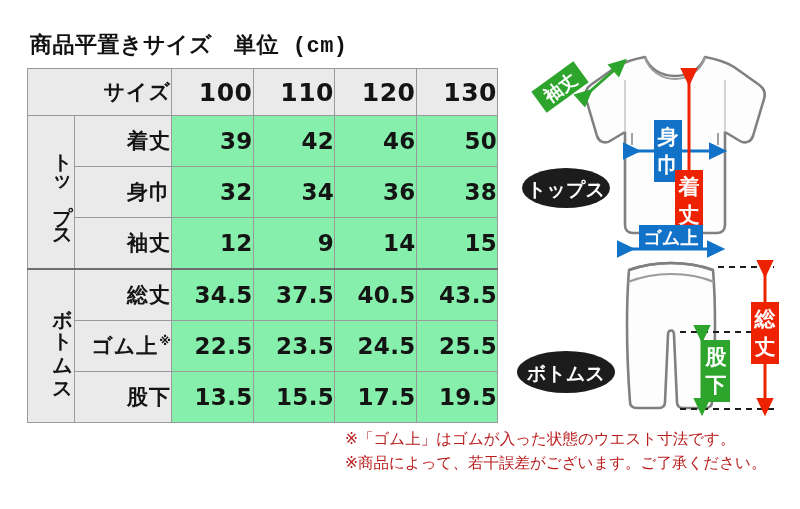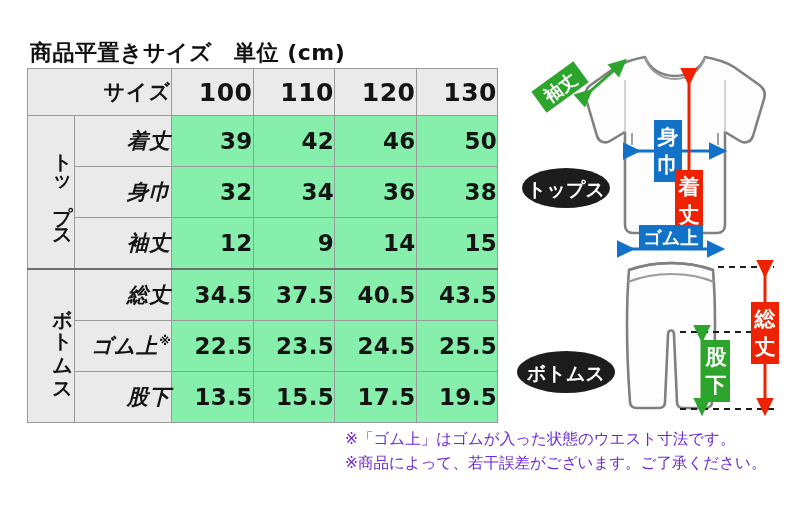--- a/index.html
+++ b/index.html
@@ -18,26 +18,27 @@
   #page {
     position: absolute;
     left: 0; top: 0;
     width: 800px; height: 509px;
   }
 
   
   .title {
     position: absolute;
     left: 30px;
-    top: 38px;
+    top: 30px;
     font-size: 22px;
     font-weight: bold;
     letter-spacing: 0.5px;
     white-space: nowrap;
     color: #111;
+    font-family: Liberation Mono, monospace;
   }
   .title .unit {
     margin-left: 22px;
     font-weight: bold;
   }
 
   
   .size-table {
     position: absolute;
     left: 27px;
@@ -85,21 +86,20 @@
     display: inline-block;
     letter-spacing: 2px;
     font-weight: bold;
   }
   .item-cell {
     background: #eaeaea;
     font-size: 21px;
     letter-spacing: 1px;
     height: 50px;
     position: relative;
-    font-style: italic;
   }
   .item-cell .mark {
     font-size: 12px;
     vertical-align: super;
     letter-spacing: 0;
     margin-left: 1px;
   }
   .val-cell {
     background: #86efac;
     font-size: 23px;
@@ -108,21 +108,21 @@
   }
   .grp-divider td { border-top: 2px solid #6e6e6e; }
 
   
   .notes {
     position: absolute;
     left: 345px;
     top: 428px;
     font-size: 15.5px;
     line-height: 1.52;
-    color: #6d28d9;
+    color: #b91c1c;
     white-space: nowrap;
   }
   .notes div { font-weight: normal; }
 
   
   .illus {
     position: absolute;
     left: 512px;
     top: 20px;
     width: 288px;

